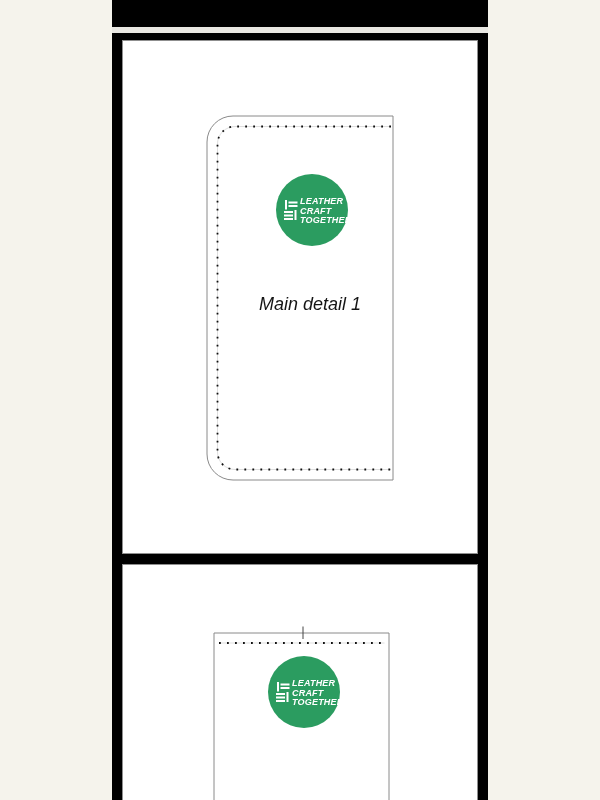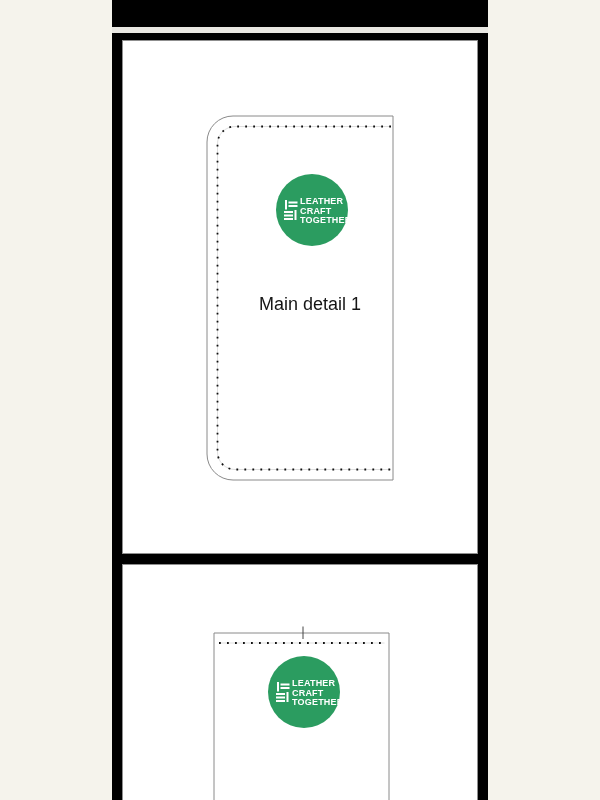--- a/index.html
+++ b/index.html
@@ -26,20 +26,21 @@
   }
   .page {
     position: absolute; left: 0;
     width: 376px; background: #000;
   }
   .page.page-1 { top: 33px; height: 526px; }
   .page.page-2 { top: 559px; height: 241px; }
   .page-content {
     position: absolute; background: #fff;
     border: 1px solid #8f8f8f;
+    font-style: italic;
   }
   .page-1 .page-content {
     left: 10px; top: 7px; width: 354px; height: 512px;
   }
   .page-2 .page-content {
     left: 10px; top: 5px; width: 354px; height: 236px;
     border-bottom: none;
   }
   svg { display: block; }
   .logo-text {

